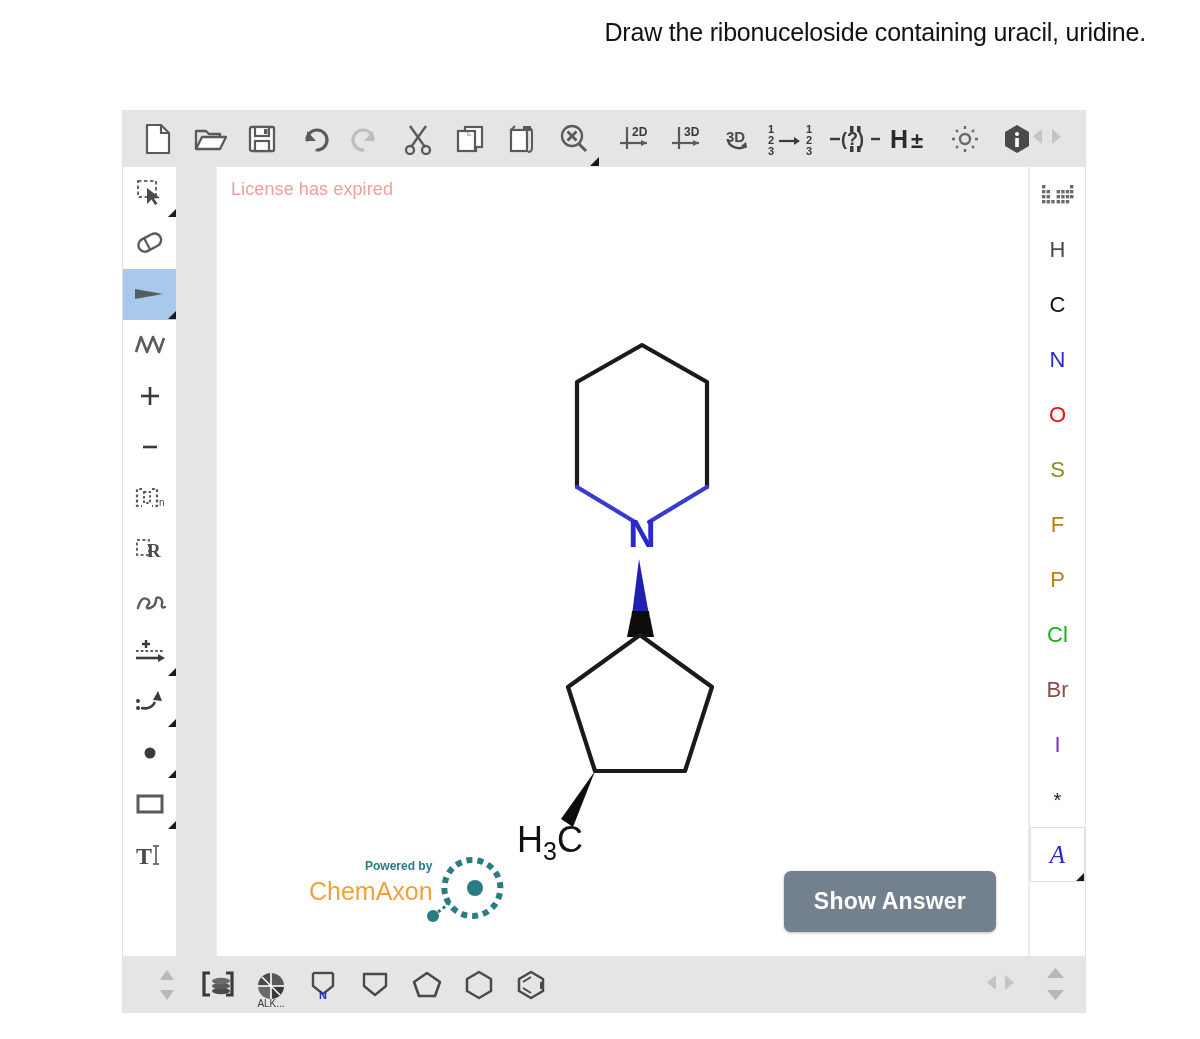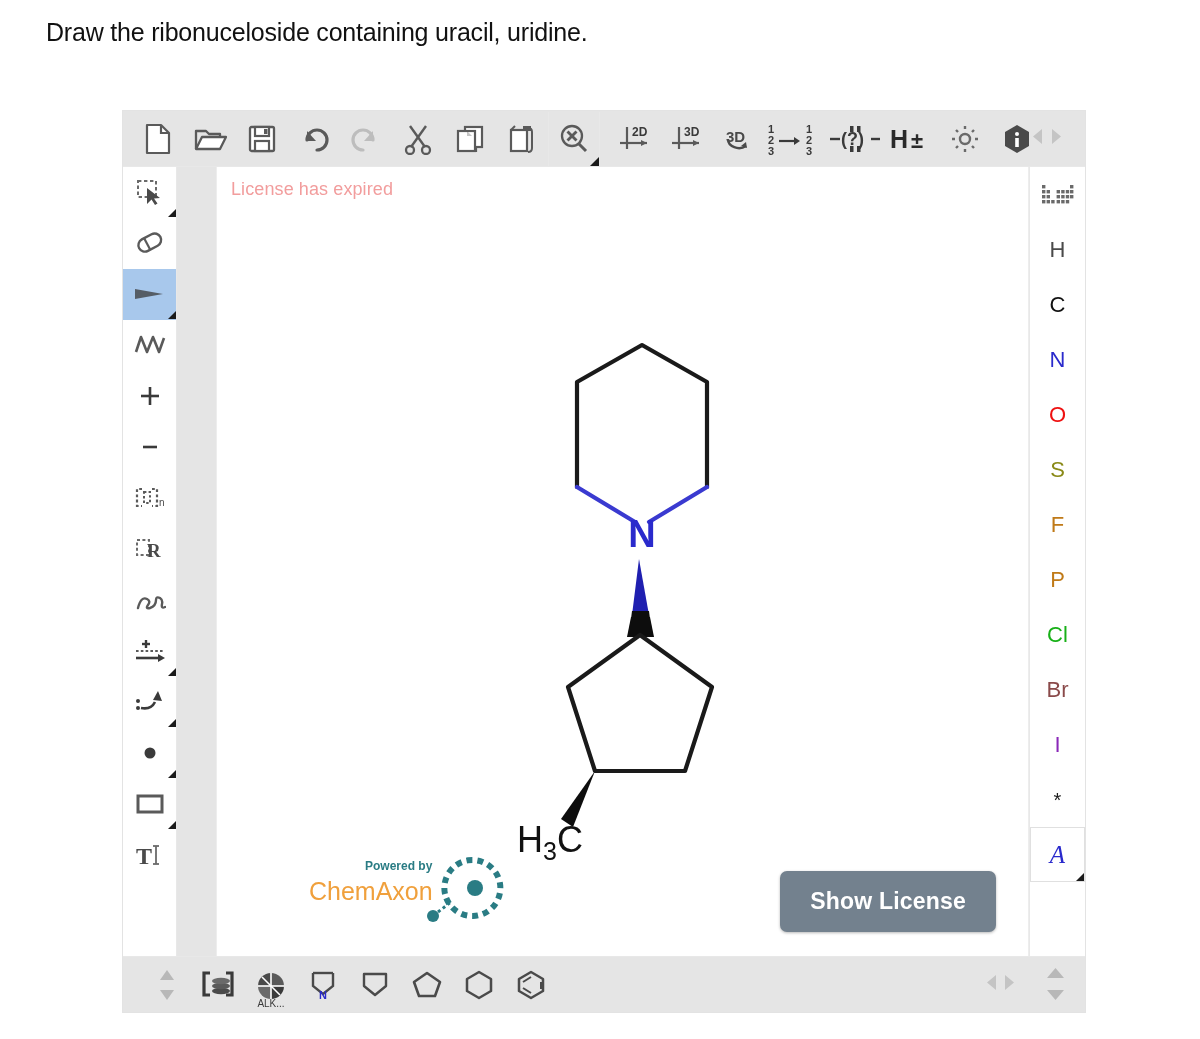--- a/index.html
+++ b/index.html
@@ -13,20 +13,21 @@
 
   
   #question {
     position: absolute;
     left: 46px; top: 18px;
     width: 1100px;
     font-size: 25px;
     color: #111111;
     letter-spacing: -0.2px;
     white-space: nowrap;
+    text-align: right;
   }
 
   
   #editor {
     position: absolute;
     left: 122px; top: 110px;
     width: 964px; height: 903px;
     background: #e5e5e5;
     border: 1px solid #e3e3e3;
     display: flex;
@@ -497,21 +498,21 @@
         <text x="60" y="18" font-family="Liberation Sans, sans-serif" font-size="12" font-weight="bold" fill="#2a7c84">Powered by</text>
         <text x="4" y="48" font-family="Liberation Sans, sans-serif" font-size="25" fill="#f0a03c">ChemAxon</text>
         <g fill="#2a7c84">
           <path d="M140 42 a28 28 0 1 1 28 22 a28 28 0 0 1 -28 -22 z" fill="none" stroke="#2a7c84" stroke-width="6" stroke-dasharray="6,5"></path>
           <circle cx="170" cy="36" r="8"></circle>
           <circle cx="128" cy="64" r="6"></circle>
           <path d="M133 60 L146 50" stroke="#2a7c84" stroke-width="3" stroke-dasharray="3,3"></path>
         </g>
       </svg>
 
-      <button id="show-answer">Show License</button>
+      <button id="show-answer">Show Answer</button>
     </div>
 
     <div id="right-rail">
 
       <div class="el-btn">
         <svg id="ptable-icon" width="34" height="22" viewBox="0 0 34 22">
           <g fill="#6a6a6a">
             <rect x="1" y="1" width="3.4" height="3.4"></rect>
               <rect x="29" y="1" width="3.4" height="3.4"></rect>
             <rect x="1" y="6" width="3.4" height="3.4"></rect>

